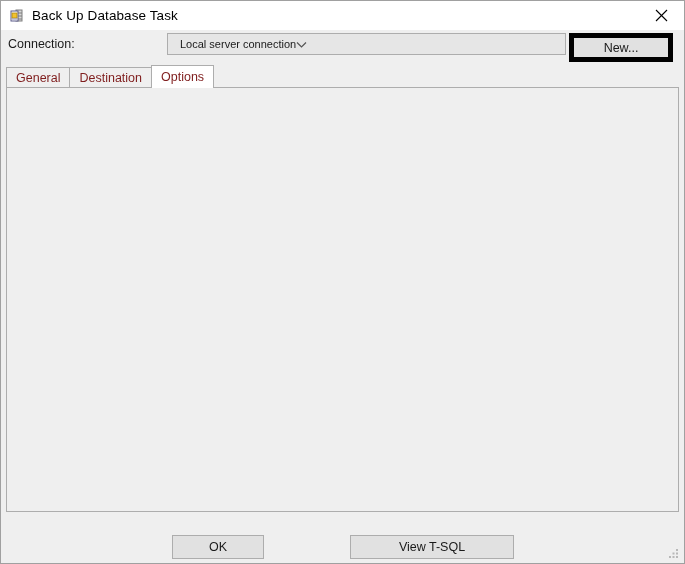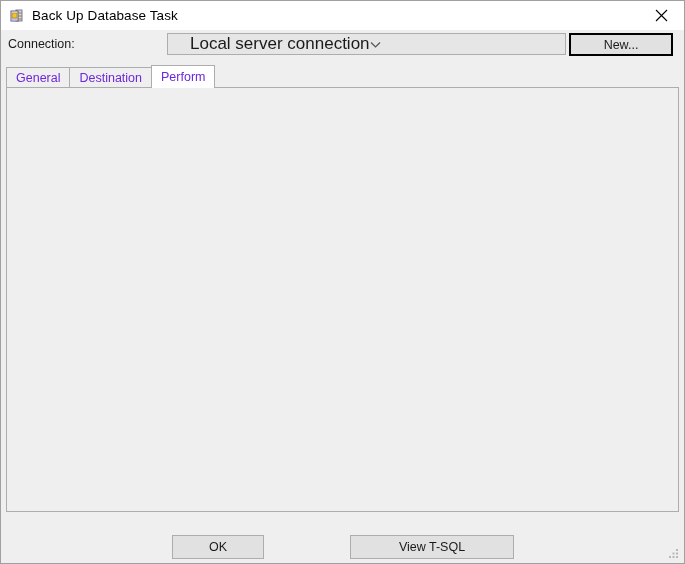--- a/index.html
+++ b/index.html
@@ -70,30 +70,30 @@
     position: absolute;
     left: 166px; top: 32px;
     width: 399px; height: 22px;
     background: #e6e6e6;
     border: 1px solid #adadad;
     box-sizing: border-box;
     display: flex;
     align-items: center;
   }
   .conn-combo .val {
-    margin-left: 22px;
-    font-size: 17px;
+    margin-left: 12px;
+    font-size: 11px;
     color: #1a1a1a;
   }
   .new-btn {
     position: absolute;
     left: 568px; top: 32px;
-    width: 104px; height: 23px;
+    width: 104px; height: 29px;
     background: #e1e1e1;
-    border: 2px solid #000000;
+    border: 5px solid #000000;
     box-sizing: border-box;
     font-family: "Liberation Sans", sans-serif;
     font-size: 12.5px;
     color: #1a1a1a;
     display: flex;
     align-items: center;
     justify-content: center;
   }
 
   
@@ -108,21 +108,21 @@
   .tab {
     height: 20px;
     padding: 0 9px;
     background: #efefef;
     border: 1px solid #adadad;
     border-bottom: none;
     box-sizing: border-box;
     display: flex;
     align-items: center;
     font-size: 12.5px;
-    color: #6d28d9;
+    color: #7f1d1d;
     margin-right: -1px;
   }
   .tab.active {
     height: 23px;
     background: #ffffff;
     border-color: #adadad;
     position: relative;
     z-index: 4;
     margin-bottom: -1px;
   }
@@ -310,21 +310,21 @@
       <svg width="11" height="7" viewBox="0 0 11 7">
           <path d="M1 1.5 L5.5 6 L10 1.5" fill="none" stroke="#555" stroke-width="1.2"></path>
         </svg>
     </span>
   </div>
   <div class="new-btn">New...</div>
 
   <div class="tabstrip">
     <div class="tab">General</div>
     <div class="tab">Destination</div>
-    <div class="tab active">Perform</div>
+    <div class="tab active">Options</div>
   </div>
 
   <div class="tabpanel"></div>
 
   <div class="lbl" style="left:23px; top:97px;">Set backup compression:</div>
   <div class="combo" style="left:300px; top:92px; width:370px; height:23px;">
     <span class="val">Compress backup</span>
     <span class="arrow">
       <svg width="11" height="7" viewBox="0 0 11 7">
           <path d="M1 1.5 L5.5 6 L10 1.5" fill="none" stroke="#555" stroke-width="1.2"></path>

